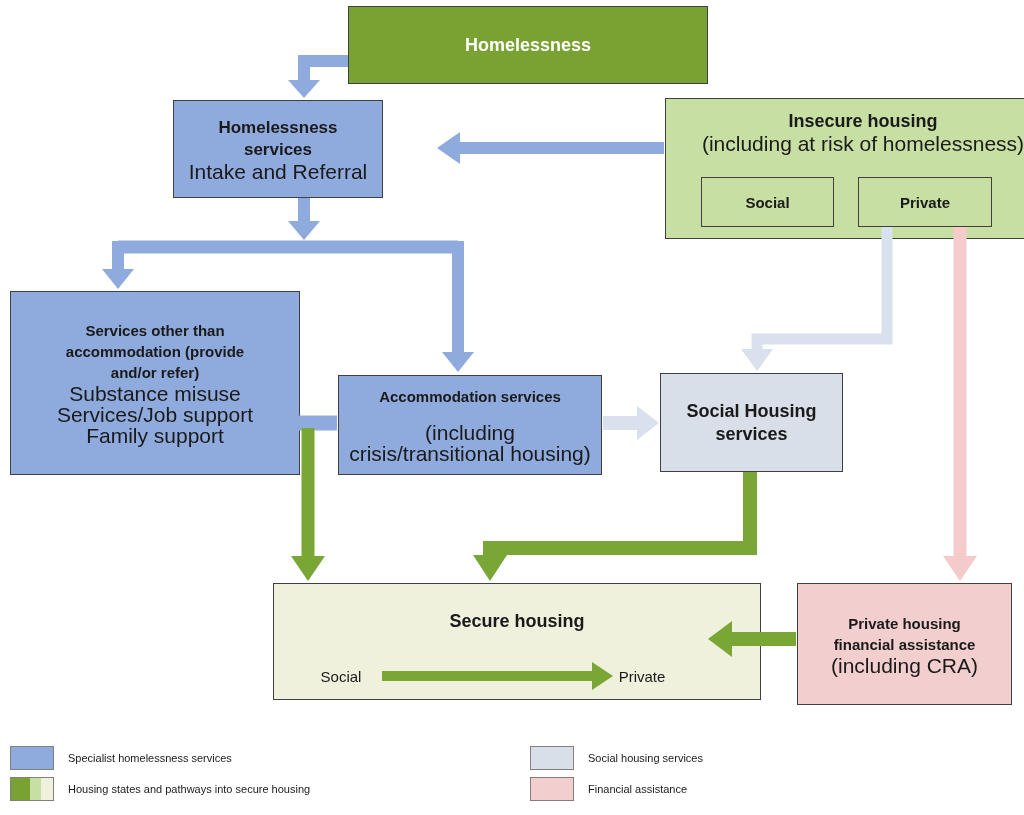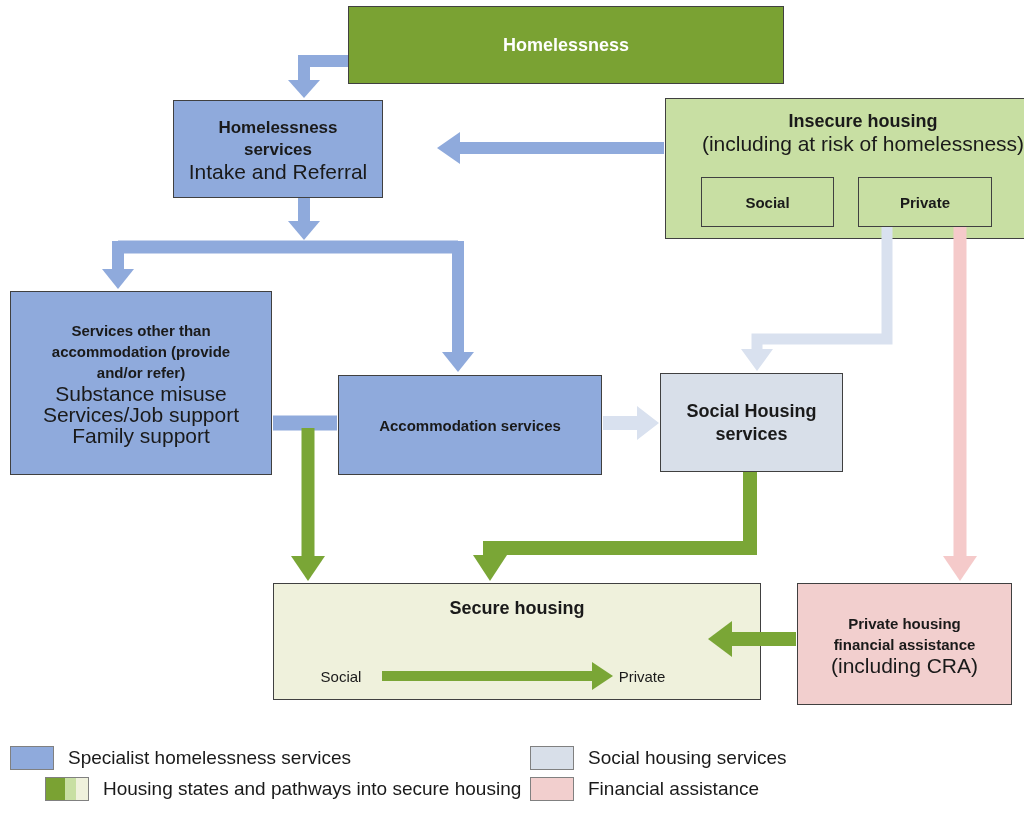--- a/index.html
+++ b/index.html
@@ -12,59 +12,59 @@
     position:absolute;box-sizing:border-box;
     border:1.7px solid var(--border-dark);
     display:flex;flex-direction:column;align-items:center;justify-content:center;
     text-align:center;z-index:1;
   }
   .big-title{font-size:18px;font-weight:bold;line-height:23px;}
   .mid-title{font-size:17px;font-weight:bold;line-height:22px;}
   .sm-title{font-size:15px;font-weight:bold;line-height:21px;}
   .body-text{font-size:21px;line-height:21px;}
 
-  #box-homelessness{left:348px;top:6px;width:436px;height:78px;background:var(--dark-green);color:#ffffff;}
+  #box-homelessness{left:348px;top:6px;width:360px;height:78px;background:var(--dark-green);color:#ffffff;}
   #box-homelessness-services{left:173px;top:100px;width:210px;height:98px;background:var(--blue);}
   #box-homelessness-services .mid-title{max-width:150px;}
 
   #box-insecure{left:665px;top:98px;width:396px;height:141px;background:var(--light-green);justify-content:flex-start;padding-top:11px;}
   .sub-box{
     position:absolute;box-sizing:border-box;border:1.5px solid var(--border-dark);
     background:var(--light-green);display:flex;align-items:center;justify-content:center;
   }
   #sub-social{left:35px;top:78px;width:133px;height:50px;}
   #sub-private{left:192px;top:78px;width:134px;height:50px;}
 
-  #box-services-other{left:10px;top:291px;width:262px;height:184px;background:var(--blue);}
+  #box-services-other{left:10px;top:291px;width:290px;height:184px;background:var(--blue);}
   #box-services-other .sm-title{max-width:205px;}
 
   #box-accommodation{left:338px;top:375px;width:264px;height:100px;background:var(--blue);padding:0 8px;gap:15px;}
   #box-social-housing{left:660px;top:373px;width:183px;height:99px;background:var(--pale-blue);}
   #box-social-housing .big-title{max-width:150px;}
 
-  #box-secure{left:273px;top:583px;width:488px;height:117px;background:var(--pale-green);justify-content:flex-start;padding-top:13px;}
+  #box-secure{left:273px;top:583px;width:488px;height:117px;background:var(--pale-green);justify-content:flex-start;padding-top:26px;}
   .secure-label{position:absolute;top:84px;width:80px;text-align:center;font-size:15px;}
   #secure-social{left:27px;}
   #secure-private{left:328px;}
 
   #box-pink{left:797px;top:583px;width:215px;height:122px;background:var(--pink);}
   #box-pink .sm-title{max-width:160px;}
 
   svg.arrows{position:absolute;left:0;top:0;z-index:5;pointer-events:none;}
   .arrows line,.arrows polyline{fill:none;}
   .st-blue{stroke:var(--arrow-blue);}   .fl-blue{fill:var(--arrow-blue);}
   .st-pale{stroke:var(--arrow-pale-blue);} .fl-pale{fill:var(--arrow-pale-blue);}
   .st-green{stroke:var(--arrow-green);} .fl-green{fill:var(--arrow-green);}
   .st-pink{stroke:var(--arrow-pink);}   .fl-pink{fill:var(--arrow-pink);}
 
   .legend-row{position:absolute;display:flex;align-items:center;z-index:1;}
   .legend-swatch{width:44px;height:24px;box-sizing:border-box;border:1.5px solid var(--swatch-border);flex:none;}
-  .legend-label{font-size:19px;margin-left:14px;white-space:nowrap;}
+  .legend-label{font-size:11px;margin-left:14px;white-space:nowrap;}
   #legend-1{left:10px;top:746px;}
-  #legend-2{left:10px;top:777px;margin-left:35px;}
+  #legend-2{left:10px;top:777px;}
   #legend-3{left:530px;top:746px;}
   #legend-4{left:530px;top:777px;justify-content:center;}
   .sw-blue{background:var(--blue);}
   .sw-pale-blue{background:var(--pale-blue);}
   .sw-pink{background:var(--pink);}
   .sw-tri{display:flex;padding:0;}
   .sw-tri .b1{width:45%;background:var(--dark-green);}
   .sw-tri .b2{width:27%;background:var(--light-green);}
   .sw-tri .b3{width:28%;background:var(--pale-green);}
 </style>
@@ -93,20 +93,21 @@
 
 <div class="box" id="box-services-other">
   <div class="sm-title">Services other than accommodation (provide and/or refer)</div>
   <div class="body-text">Substance misuse</div>
   <div class="body-text">Services/Job support</div>
   <div class="body-text">Family support</div>
 </div>
 
 <div class="box" id="box-accommodation">
   <div class="sm-title">Accommodation services</div>
+  <div class="body-text">(including crisis/transitional housing)</div>
 </div>
 
 <div class="box" id="box-social-housing">
   <div class="big-title">Social Housing services</div>
 </div>
 
 <div class="box" id="box-secure">
   <div class="big-title">Secure housing</div>
   <span class="secure-label" id="secure-social">Social</span>
   <span class="secure-label" id="secure-private">Private</span>

